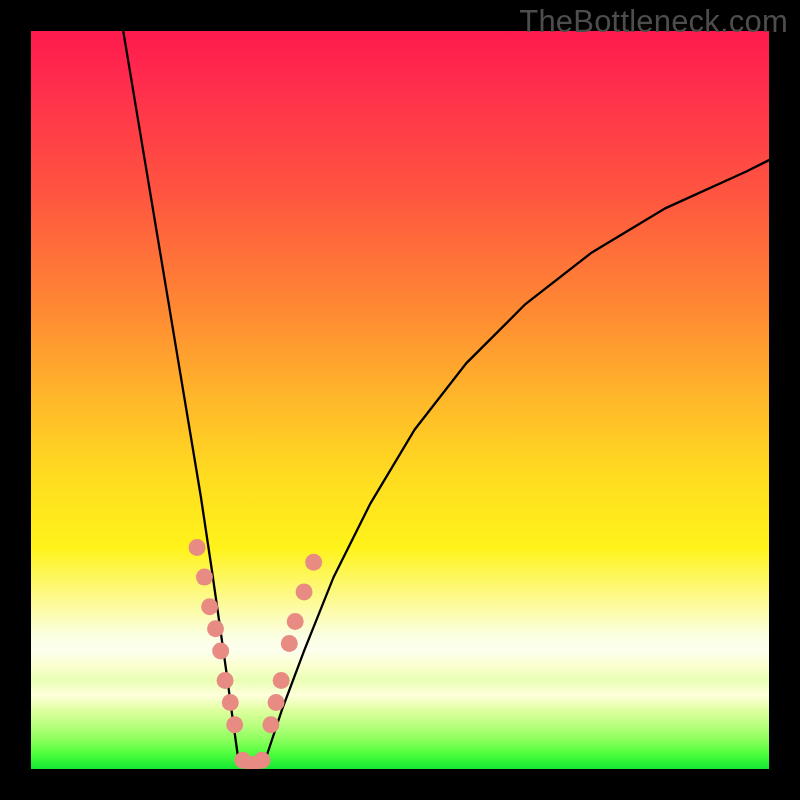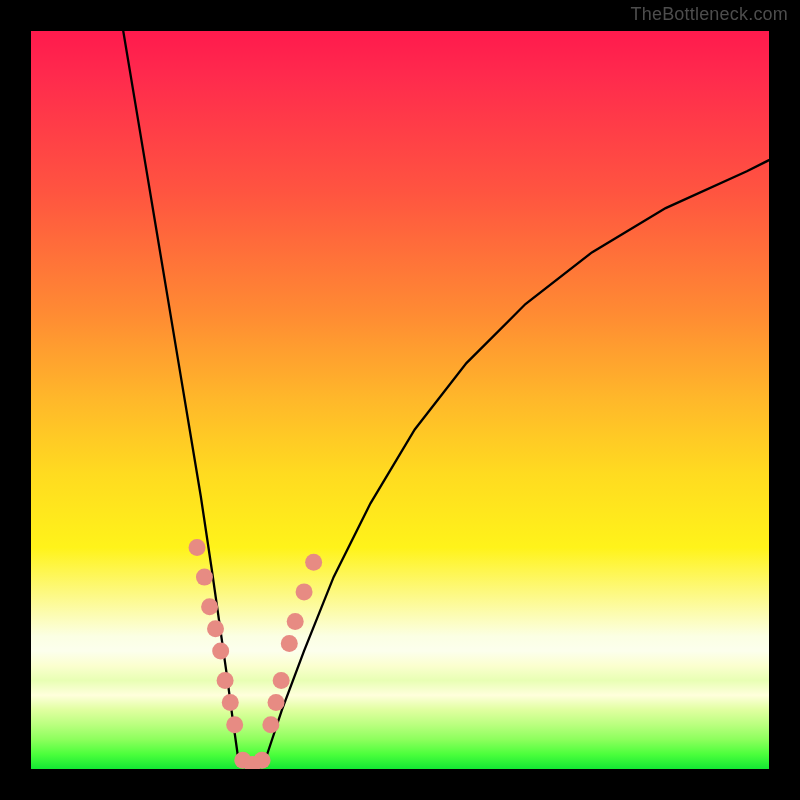--- a/index.html
+++ b/index.html
@@ -50,21 +50,21 @@
   }
   .curve {
     position: absolute;
     inset: 0;
   }
   .watermark {
     position: absolute;
     top: 4px;
     right: 12px;
     color: #4d4d4d;
-    font-size: 18px;
+    font-size: 31px;
     font-weight: 400;
     letter-spacing: 0.2px;
   }
 </style>
 </head>
 <body>
 
 <div class="frame">
   <div class="plot">
     <div class="gradient"></div>

